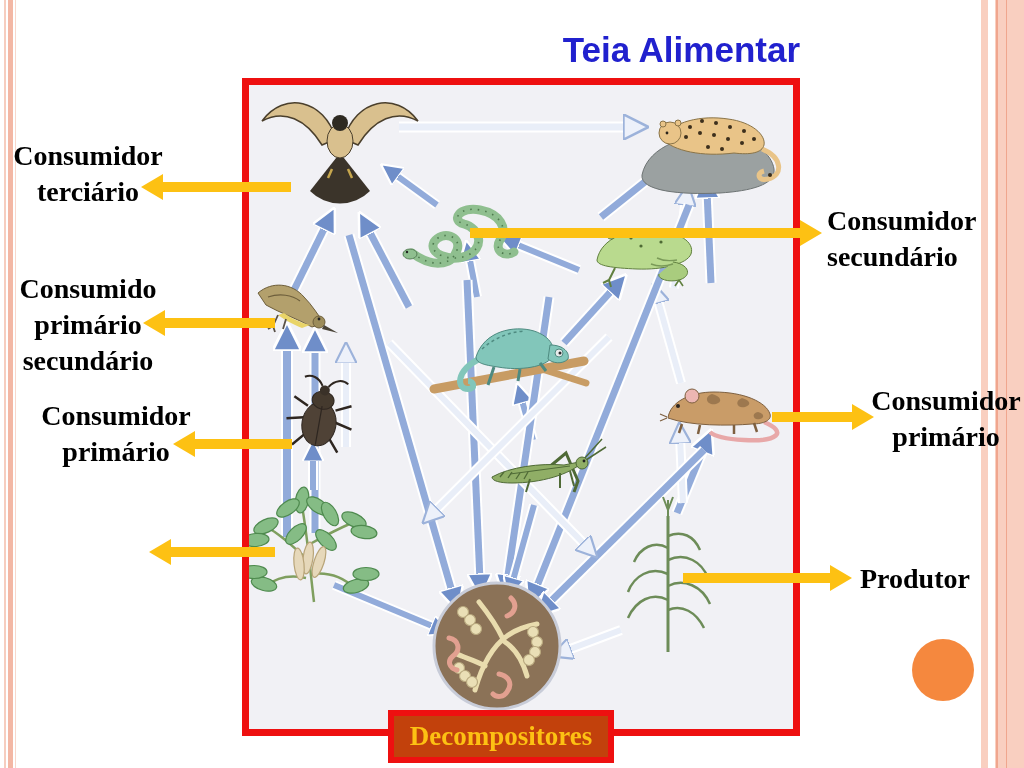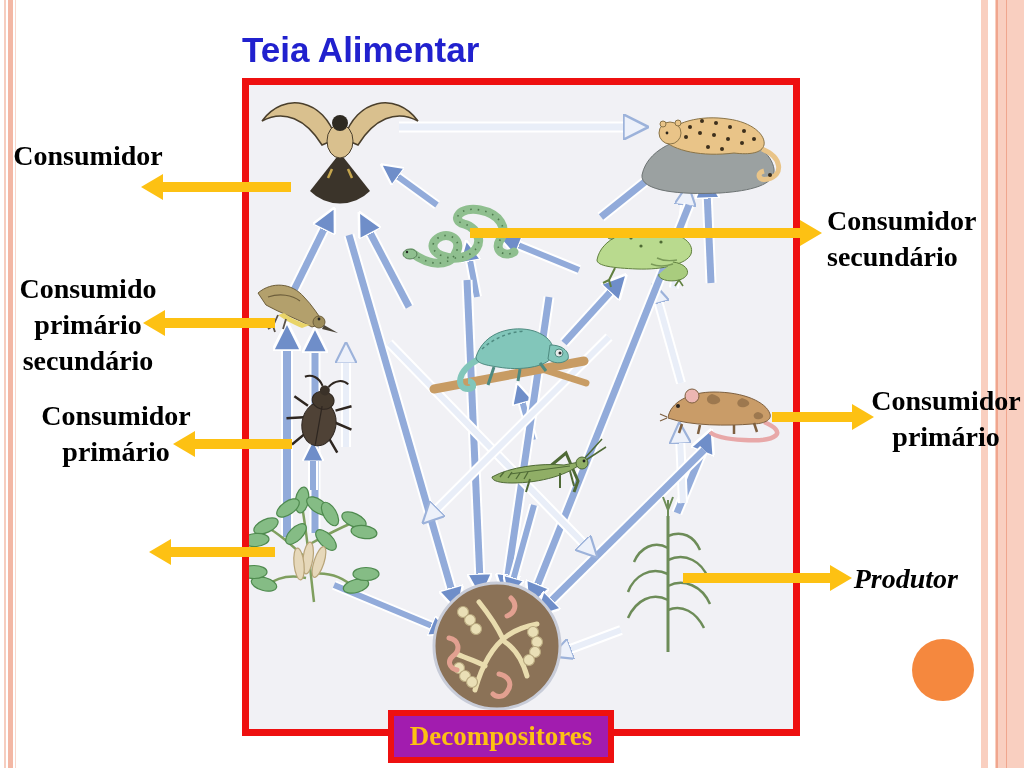--- a/index.html
+++ b/index.html
@@ -12,43 +12,43 @@
   #left-stripe-b{left:8px;width:5px;background:#f3b7a4;}
   #left-stripe-c{left:15px;width:1px;background:#f8d8cc;}
   #right-stripe-a{left:981px;width:7px;background:#f9cfc0;}
   #right-band{left:995px;width:29px;background:#f9cfc0;}
   #right-band-line1{left:996px;width:2px;background:#f0a68e;}
   #right-band-line2{left:1006px;width:1px;background:#f0a68e;}
   #accent-circle{position:absolute;left:912px;top:639px;width:62px;height:62px;border-radius:50%;
                  background:#f5883e;}
 
   
-  #page-title{position:absolute;left:242px;width:558px;top:30px;text-align:left;
+  #page-title{position:absolute;left:242px;width:558px;top:30px;text-align:right;
               font-family:"Liberation Sans",sans-serif;font-weight:700;font-size:35px;
               color:#2121ce;letter-spacing:0px;}
 
   
   #diagram-frame{position:absolute;left:242px;top:78px;width:544px;height:644px;
                  border:7px solid #ee1010;background:#f1f1f5;}
   #diagram-frame svg{display:block;}
 
   
   #decomposers-box{position:absolute;left:388px;top:710px;width:214px;height:41px;
-                   background:#a21caf;border:6px solid #ee1010;text-align:center;
+                   background:#c2410c;border:6px solid #ee1010;text-align:center;
                    line-height:41px;font-weight:700;font-size:27px;color:#fdc113;}
 
   
   .plabel{position:absolute;font-weight:700;font-size:28px;line-height:36px;
           color:#000000;text-align:center;white-space:nowrap;}
   #label-terciario{left:2px;top:138px;width:172px;}
   #label-prim-sec{left:2px;top:271px;width:172px;}
   #label-primario-left{left:30px;top:398px;width:172px;}
   #label-secundario-right{left:827px;top:203px;width:190px;text-align:left;}
   #label-primario-right{left:868px;top:383px;width:156px;}
-  #label-produtor{left:828px;top:561px;width:130px;text-align:right;font-style:italic;}
+  #label-produtor{left:860px;top:561px;width:130px;text-align:left;}
 
   
   .ybar{position:absolute;height:10px;background:#fdc113;}
   .yhead{position:absolute;width:0;height:0;border-top:13px solid transparent;
          border-bottom:13px solid transparent;}
   .yhead.left{border-right:22px solid #fdc113;}
   .yhead.right{border-left:22px solid #fdc113;}
 </style>
 </head>
 <body>
@@ -319,20 +319,21 @@
   <div class="yhead right" style="left:800px;top:220px;"></div>
 
   <div class="ybar" style="left:772px;top:412px;width:80px;"></div>
   <div class="yhead right" style="left:852px;top:404px;"></div>
 
   <div class="ybar" style="left:683px;top:573px;width:147px;"></div>
   <div class="yhead right" style="left:830px;top:565px;"></div>
 
   <div class="plabel" id="label-terciario">
     <div>Consumidor</div>
+    <div>terciário</div>
   </div>
 
   <div class="plabel" id="label-prim-sec">
     <div>Consumido</div>
     <div>primário</div>
     <div>secundário</div>
   </div>
 
   <div class="plabel" id="label-primario-left">
     <div>Consumidor</div>

